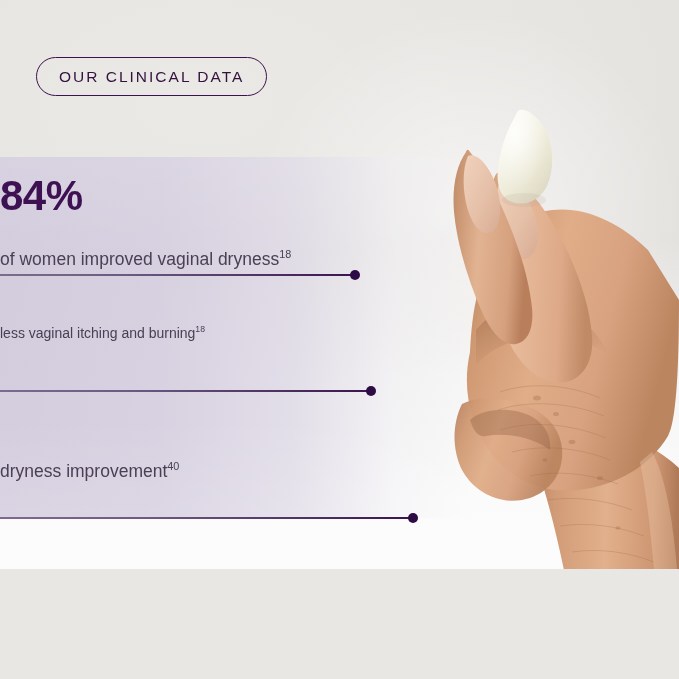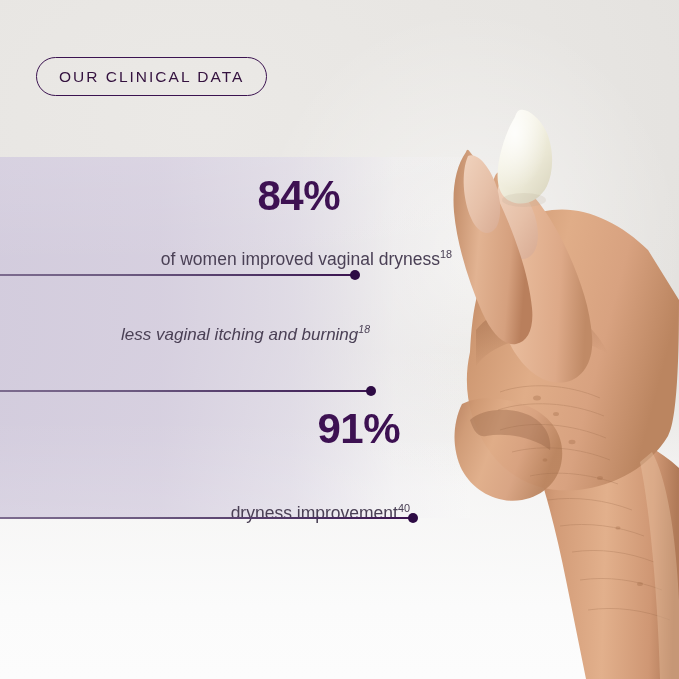--- a/index.html
+++ b/index.html
@@ -14,21 +14,21 @@
     font-family: "Liberation Sans", sans-serif;
     position: relative;
     background: #e9e7e4;
   }
 
   
   #scene {
     position: absolute;
     inset: 0;
     width: 679px;
-    height: 679px;
+    height: 569px;
     overflow: hidden;
     background:
       radial-gradient(ellipse 120% 90% at 30% 18%, #ebe9e6 0%, #e7e5e2 45%, #e3e1de 70%, #dedcd9 100%);
   }
 
   
   #backdrop-floor {
     position: absolute;
     left: 0; right: 0; bottom: 0;
     height: 330px;
@@ -83,21 +83,21 @@
   
   .stat-row {
     position: absolute;
     left: 0;
     width: 470px;
   }
   .stat-text {
     position: absolute;
     left: 0;
     width: 100%;
-    text-align: right;
+    text-align: left;
     padding-right: 0px;
   }
   .stat-value {
     display: block;
     color: #3d1152;
     font-weight: 700;
     letter-spacing: -0.5px;
     line-height: 1;
   }
   .stat-label {
@@ -130,21 +130,21 @@
 
   
   #row-1 .stat-text { top: 0px; }
   #row-1 .stat-value { font-size: 42px; margin-bottom: 10px; padding-right: 130px; }
   #row-1 .stat-label { font-size: 17.5px; padding-right: 18px; }
   #row-1 .stat-rule  { top: 274px; width: 356px; }
   #row-1 .stat-dot   { top: 269.5px; left: 350px; }
 
   
   #row-2 .stat-value { font-size: 42px; margin-bottom: 10px; padding-right: 115px; }
-  #row-2 .stat-label { font-size: 17px; padding-right: 100px; font-style: italic; }
+  #row-2 .stat-label { font-size: 14px; padding-right: 100px; }
   #row-2 .stat-rule  { top: 390px; width: 372px; }
   #row-2 .stat-dot   { top: 385.5px; left: 366px; }
 
   
   #row-3 .stat-value { font-size: 42px; margin-bottom: 10px; padding-right: 70px; }
   #row-3 .stat-label { font-size: 17.5px; padding-right: 60px; }
   #row-3 .stat-rule  { top: 517px; width: 414px; }
   #row-3 .stat-dot   { top: 512.5px; left: 408px; }
 
   #row-1 .stat-text { top: 175px; }
@@ -186,21 +186,20 @@
   <div class="stat-row" id="row-2">
     <div class="stat-text">
       <span class="stat-label"><span>less vaginal itching and burning</span><sup>18</sup></span>
     </div>
     <div class="stat-rule"></div>
     <div class="stat-dot"></div>
   </div>
 
   <div class="stat-row" id="row-3">
     <div class="stat-text">
-      <span class="stat-value">91%</span>
       <span class="stat-label"><br><span>dryness improvement</span><sup>40</sup></span>
     </div>
     <div class="stat-rule"></div>
     <div class="stat-dot"></div>
   </div>
 
   <div id="hand-wrap">
     <svg id="hand-svg" width="679" height="679" viewBox="0 0 679 679" xmlns="http://www.w3.org/2000/svg">
       <defs>
         <linearGradient id="skinMain" x1="0" y1="0" x2="1" y2="0.35">

